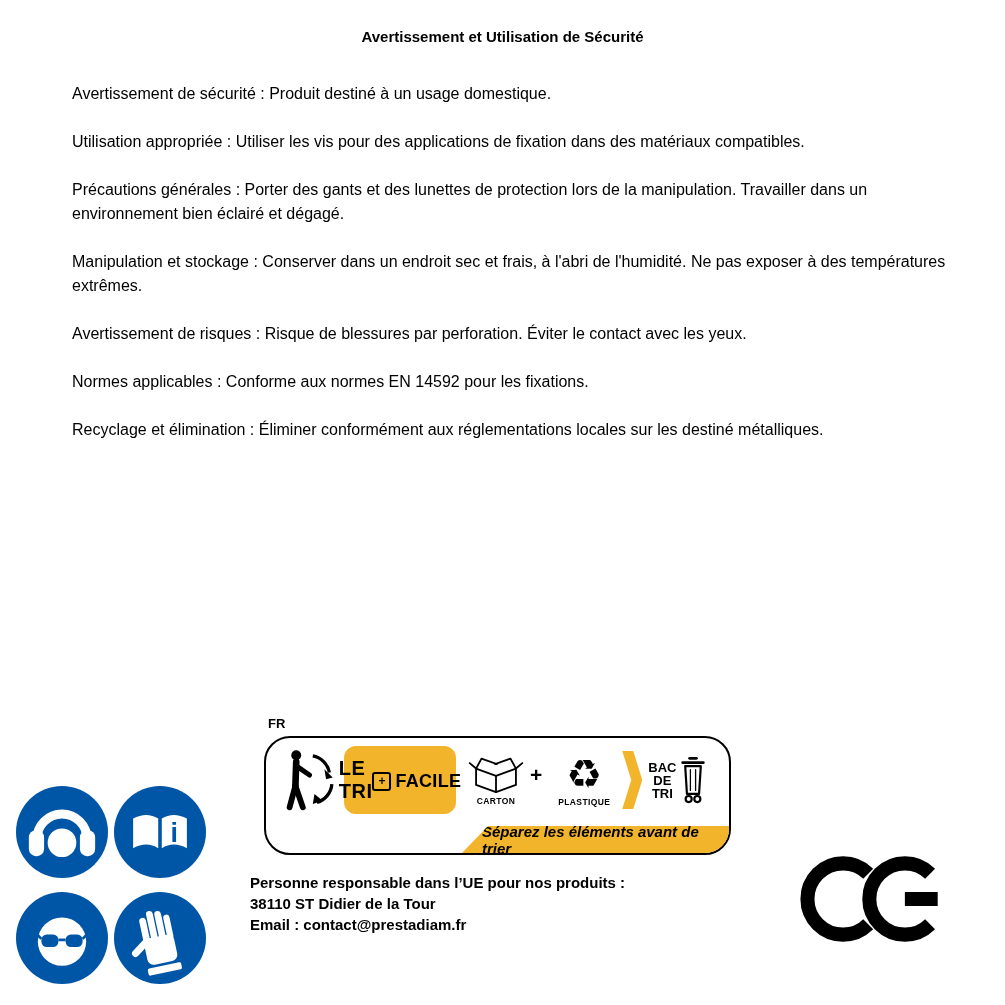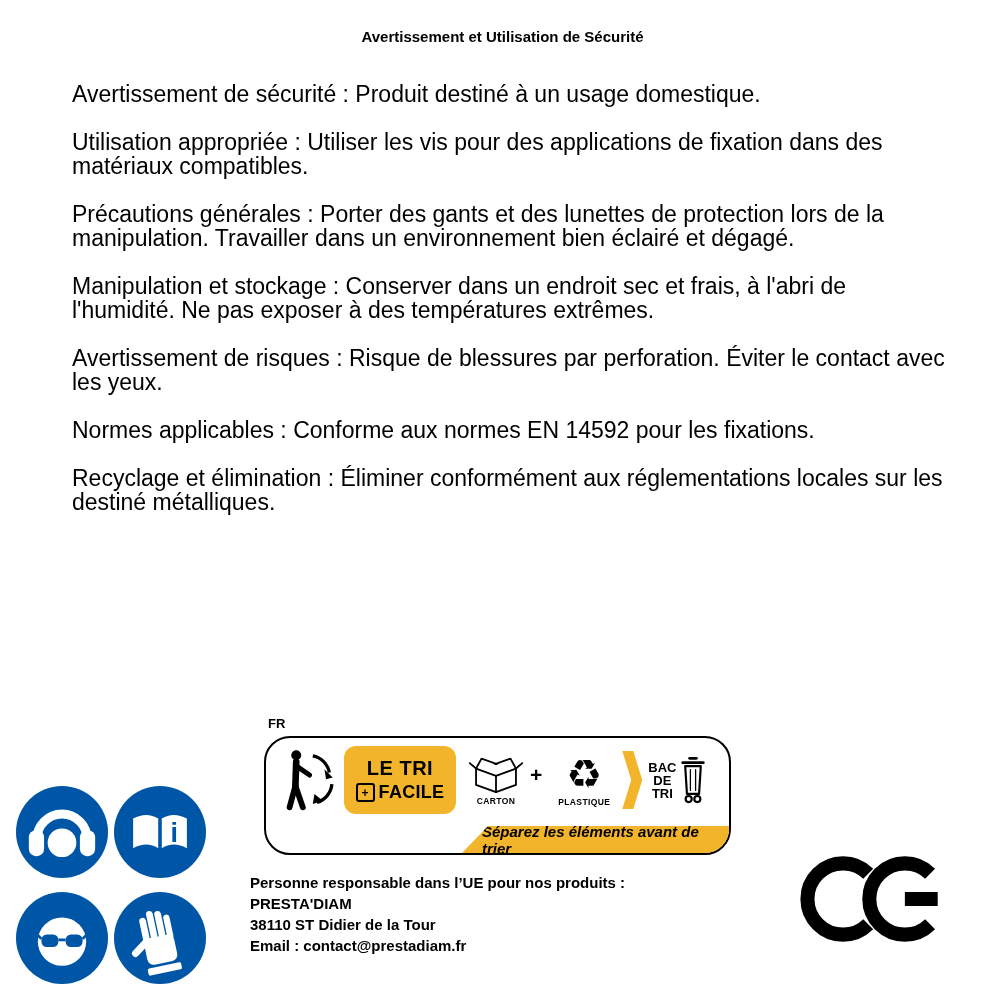--- a/index.html
+++ b/index.html
@@ -15,21 +15,21 @@
 
   .title{
     position:absolute;top:28px;left:0;width:100%;
     text-align:center;font-size:15px;font-weight:bold;margin:0;
   }
 
   .paragraphs{
     position:absolute;left:72px;top:82px;width:880px;
   }
   .paragraphs p{
-    margin:0 0 24px 0;font-size:23px;line-height:24px;font-weight:400;
+    margin:0 0 24px 0;font-size:16px;line-height:24px;font-weight:400;
   }
 
   
   .icon-grid{
     position:absolute;left:16px;top:786px;
     display:grid;grid-template-columns:92px 92px;grid-template-rows:92px 92px;
     column-gap:6px;row-gap:14px;
   }
   .circle{
     width:92px;height:92px;border-radius:50%;
@@ -47,21 +47,21 @@
     border:2.5px solid #000;border-radius:26px;background:#fff;overflow:hidden;
   }
   .banner-row{
     position:absolute;left:0;top:0;right:0;height:84px;
     display:flex;align-items:center;padding-left:12px;
   }
   .triman{width:58px;height:72px;flex:0 0 auto;}
   .tri-pill{
     margin-left:8px;width:112px;height:68px;border-radius:12px;
     background:var(--sorting-yellow);
-    display:flex;flex-direction:column;align-items:center;justify-content:center;
+    display:flex;align-items:center;justify-content:center;
     flex:0 0 auto;
   }
   .tri-line1{font-size:20px;font-weight:800;letter-spacing:.5px;}
   .tri-row{display:flex;align-items:center;margin-top:2px;}
   .plusbox{
     width:15px;height:15px;border:2.5px solid #000;border-radius:3px;
     display:flex;align-items:center;justify-content:center;
     font-size:12px;font-weight:800;margin-right:4px;background:var(--sorting-yellow);
   }
   .tri-line2{font-size:18px;font-weight:800;letter-spacing:.3px;}
@@ -231,21 +231,20 @@
       </div>
     </div>
 
     <div class="strip">
       <span>Séparez les éléments avant de trier</span>
     </div>
   </div>
 
   <div class="responsible">
     <div>Personne responsable dans l’UE pour nos produits :</div>
-    <div>PRESTA'DIAM</div>
     <div>38110 ST Didier de la Tour</div>
     <div>Email : contact@prestadiam.fr</div>
   </div>
 
   <div class="ce">
     <svg viewBox="0 0 160 100" aria-hidden="true">
       <g stroke="#000" stroke-width="15" fill="none">
         <path d="M 74.9 23.1 A 38 38 0 1 0 74.9 76.9"></path>
         <path d="M 140.9 23.1 A 38 38 0 1 0 140.9 76.9"></path>
         <path d="M 114 50 L 149 50"></path>

